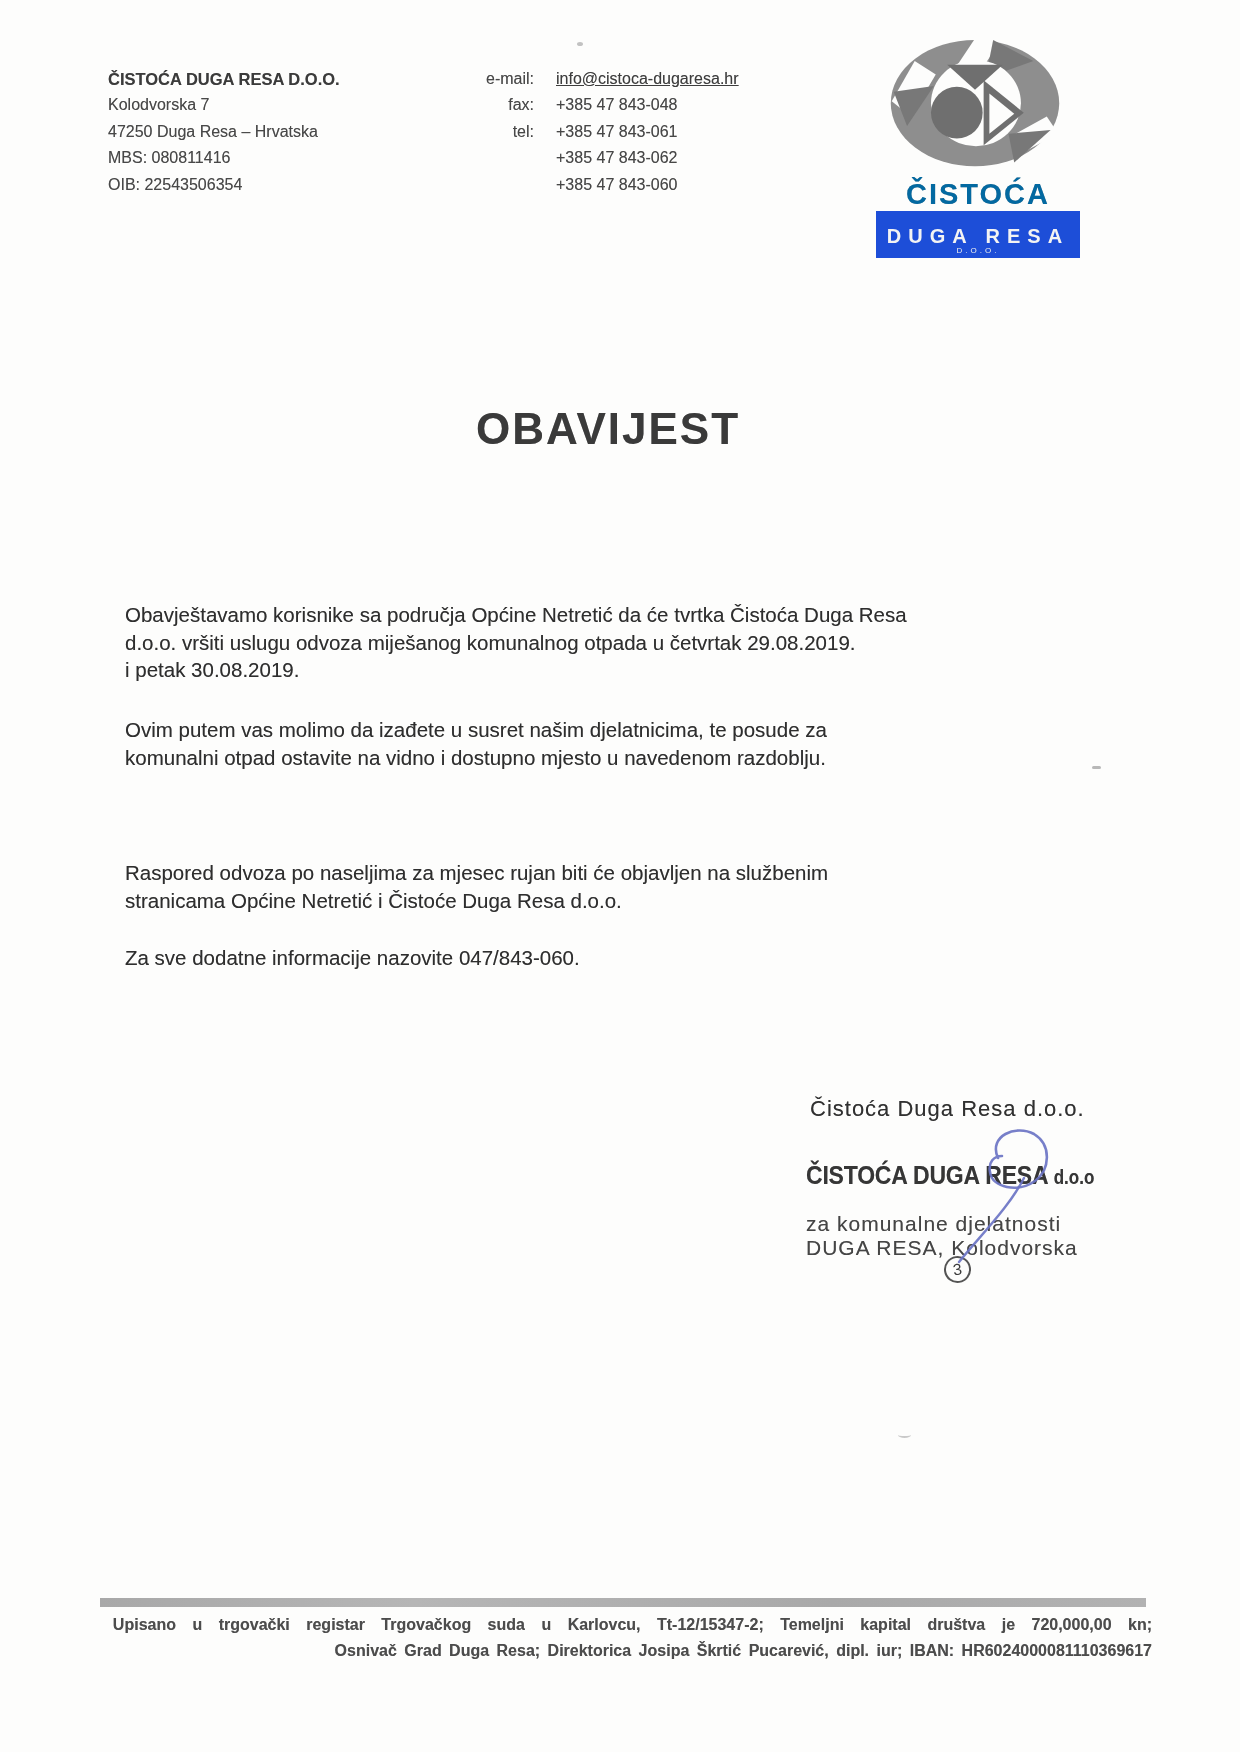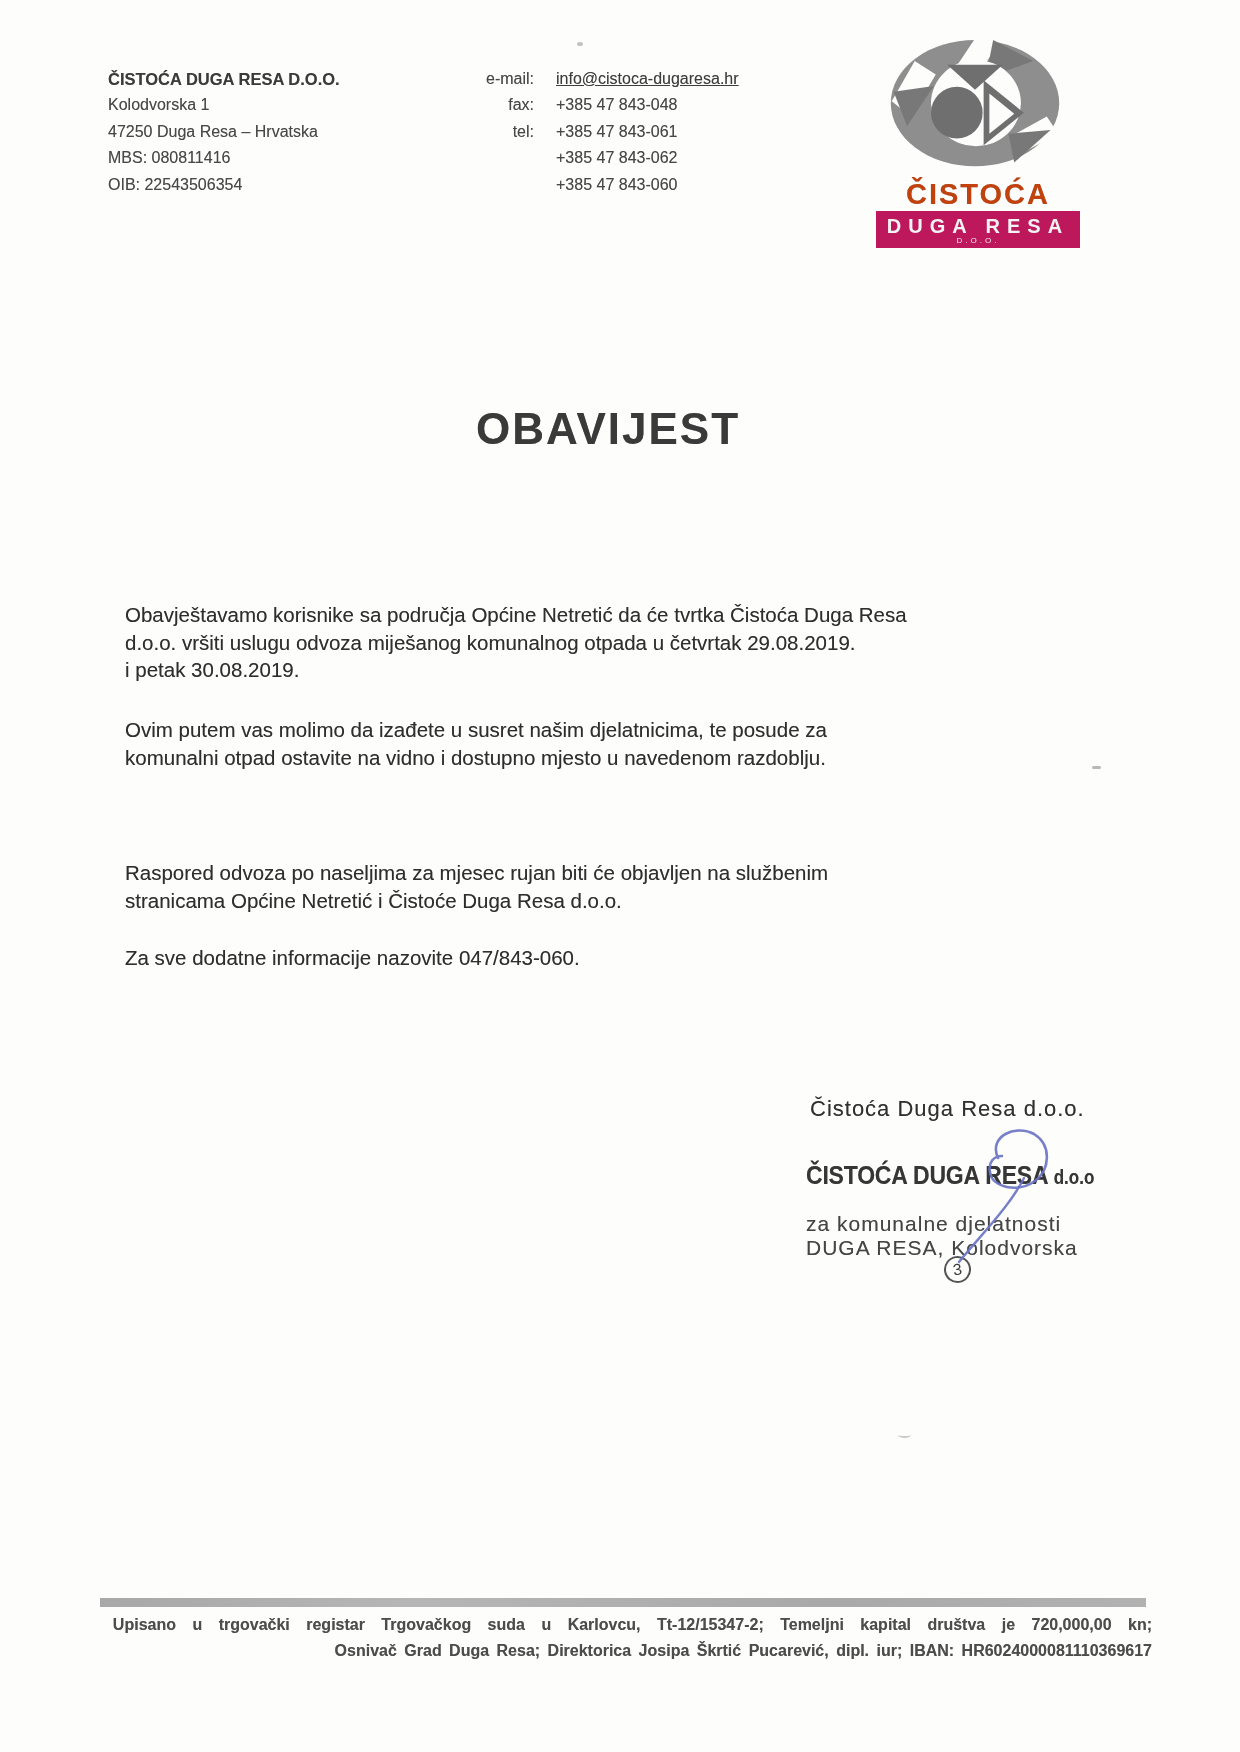--- a/index.html
+++ b/index.html
@@ -17,22 +17,22 @@
   .company-name { font-weight:bold; font-size:16.5px; color:#3b3b3b; }
 
   .contact-block { position:absolute; left:448px; top:66px; font-size:16px; color:#474747; line-height:26.4px; }
   .c-row { white-space:nowrap; }
   .c-label { display:inline-block; width:86px; text-align:right; margin-right:22px; }
   .email-value { text-decoration:underline; color:#3d3d3d; }
 
   
   .logo { position:absolute; left:872px; top:36px; width:212px; }
   .logo-emblem { display:block; margin-left:14px; }
-  .logo-name { text-align:center; font-weight:bold; font-size:29px; letter-spacing:2px; color:#c2410c; margin-top:3px; line-height:30px; }
-  .logo-box { width:204px; margin:2px auto 0; background:#be185d; text-align:center; padding:4px 0 3px; }
+  .logo-name { text-align:center; font-weight:bold; font-size:29px; letter-spacing:2px; color:#0369a1; margin-top:3px; line-height:30px; }
+  .logo-box { width:204px; margin:2px auto 0; background:#1d4ed8; text-align:center; padding:14px 0 3px; }
   .logo-box-main { color:#f3f3f3; font-weight:bold; font-size:20px; letter-spacing:7px; line-height:22px; }
   .logo-box-sub { color:#ededed; font-size:8px; letter-spacing:3px; line-height:8px; }
 
   
   .doc-title {
     position:absolute; left:0; right:0; top:404px; text-align:center;
     transform:translateX(-12px);
     font-size:44px; font-weight:800; letter-spacing:2px; color:#3a3a3a;
   }
 
@@ -72,21 +72,21 @@
   .speck-2 { position:absolute; left:1092px; top:766px; width:9px; height:3px; background:#939393; opacity:.65; border-radius:2px; }
   .speck-3 { position:absolute; left:898px; top:1432px; width:13px; height:6px; border-bottom:2px solid #bdbdbd; border-radius:50%; opacity:.8; }
 </style>
 </head>
 <body>
 
 <div class="page">
 
   <div class="company-block txt">
     <div class="company-name">ČISTOĆA DUGA RESA D.O.O.</div>
-    <div>Kolodvorska 1</div>
+    <div>Kolodvorska 7</div>
     <div>47250 Duga Resa – Hrvatska</div>
     <div>MBS: 080811416</div>
     <div>OIB: 22543506354</div>
   </div>
 
   <div class="contact-block txt">
     <div class="c-row">
       <span class="c-label">e-mail:</span><span class="email-value">info@cistoca-dugaresa.hr</span>
     </div>
     <div class="c-row">

